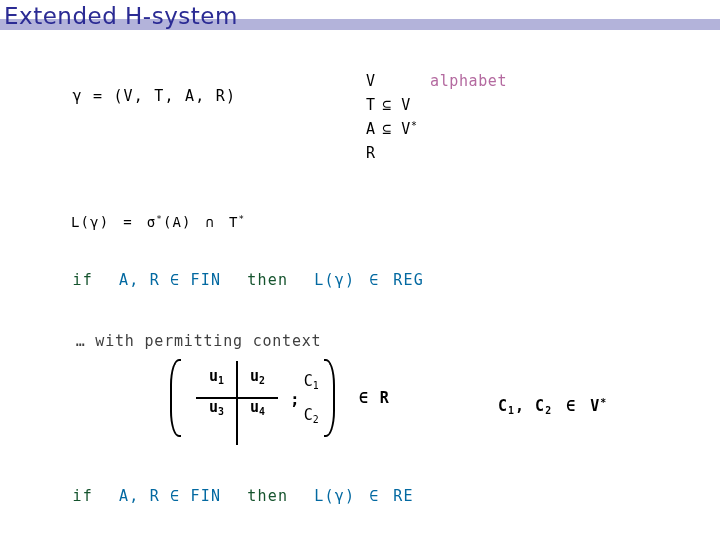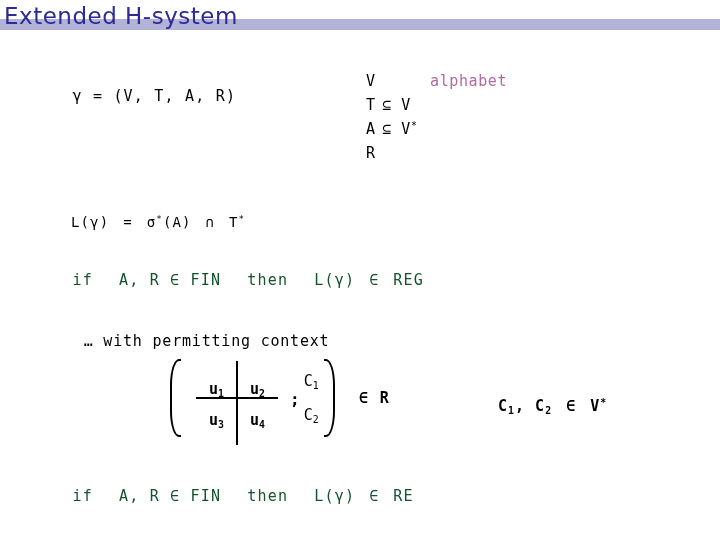--- a/index.html
+++ b/index.html
@@ -42,21 +42,21 @@
     position: absolute;
     white-space: pre;
     line-height: 1;
   }
 
   .mono { font-family: "DejaVu Sans Mono", "Liberation Mono", monospace; }
   .sans { font-family: "DejaVu Sans", "Liberation Sans", sans-serif; }
 
   .kw { color: #14532d; }
   .navy { color: #32326e; }
-  .blk-txt { color: #14532d; }
+  .blk-txt { color: #0369a1; }
 
   sub {
     font-size: 0.66em;
     vertical-align: -0.28em;
     line-height: 0;
   }
   sup {
     font-size: 0.66em;
     vertical-align: 0.5em;
     line-height: 0;
@@ -115,25 +115,25 @@
     left: 52px;
     top: 474px;
     font-size: 15px;
     letter-spacing: 1.2px;
   }
   .gap-s { display: inline-block; width: 26px; }
   .gap-m { display: inline-block; width: 14px; }
 
   
   #ctx-note {
-    left: 64px;
+    left: 56px;
     top: 319px;
     font-size: 15px;
     letter-spacing: 0.8px;
-    color: #000000;
+    color: #404040;
     text-align: right;
   }
 
   
   #rule-expr {
     position: absolute;
     left: 170px;
     top: 356px;
     display: flex;
     align-items: center;
@@ -167,21 +167,21 @@
 
   #matrix {
     position: relative;
     margin-left: 10px;
     width: 82px;
     height: 62px;
   }
   .mrow {
     display: flex;
     height: 31px;
-    align-items: flex-end;
+    align-items: flex-start;
   }
   .mcell {
     width: 41px;
     text-align: center;
     font-size: 15px;
     font-weight: bold;
     white-space: pre;
   }
   #m-hline {
     position: absolute;

